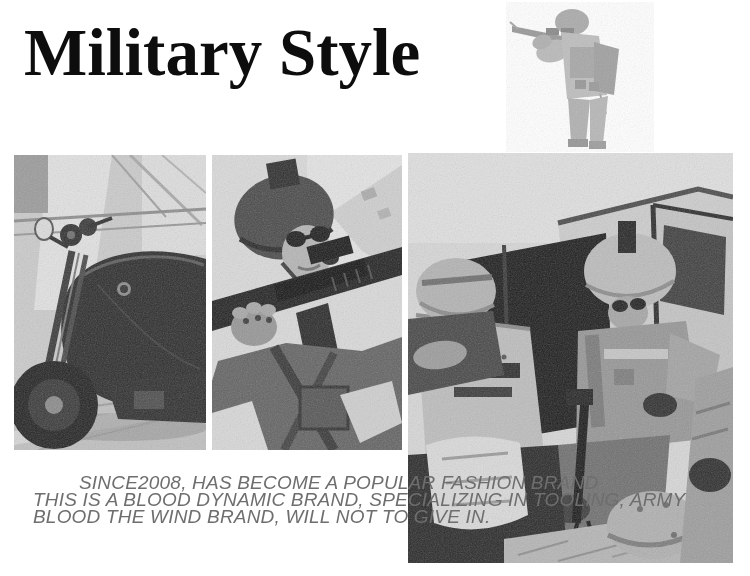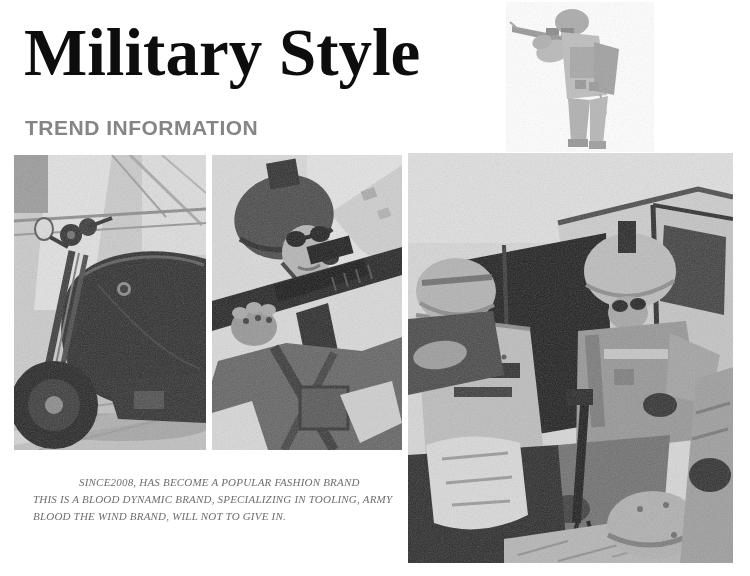--- a/index.html
+++ b/index.html
@@ -19,23 +19,22 @@
     white-space:nowrap;
   }
   .hero{position:absolute;left:506px;top:2px;width:148px;height:150px;}
   .photo{position:absolute;display:block;}
   .photo svg{display:block;width:100%;height:100%;}
   .photo-motorcycle{left:14px;top:155px;width:192px;height:295px;}
   .photo-soldier{left:212px;top:155px;width:190px;height:295px;}
   .photo-vehicle{left:408px;top:153px;width:325px;height:410px;}
   .desc{
     position:absolute;left:33px;top:474px;width:360px;
-    font-size:11px;font-style:italic;color:#6e6e6e;line-height:17px;
+    font-size:19px;font-style:italic;color:#6e6e6e;line-height:17px;
     letter-spacing:0.2px;
-    font-family:Liberation Serif, serif;
   }
   .desc .line{display:block;white-space:nowrap;}
   .desc .line.l1{padding-left:46px;}
 </style>
 </head>
 <body>
 
 <div class="canvas">
 
   <div class="title">Military Style</div>
@@ -69,21 +68,20 @@
 
         <path d="M62,96 L84,98 L80,140 L65,140 Z" fill="#a9a9a9"></path>
         <path d="M84,98 L102,94 L97,142 L84,142 Z" fill="#b0b0b0"></path>
         <rect x="62" y="137" width="20" height="8" fill="#8c8c8c"></rect>
         <rect x="83" y="139" width="17" height="8" fill="#949494"></rect>
       </g>
       <rect width="148" height="150" filter="url(#gr4)" opacity="0.22"></rect>
     </svg>
   </div>
 
-  <div class="subtitle">TREND INFORMATION</div>
 
   <div class="photo photo-motorcycle" role="img" aria-label="Grainy black-and-white photo of a cafe racer motorcycle parked on a wooden dock">
     <svg viewBox="0 0 192 295" preserveAspectRatio="none">
       <defs>
         <filter id="gr1" x="0" y="0" width="100%" height="100%">
           <feTurbulence type="fractalNoise" baseFrequency="0.85" numOctaves="2" stitchTiles="stitch"></feTurbulence>
           <feColorMatrix type="saturate" values="0"></feColorMatrix>
         </filter>
       </defs>
       <rect width="192" height="295" fill="#cbcbcb"></rect>

